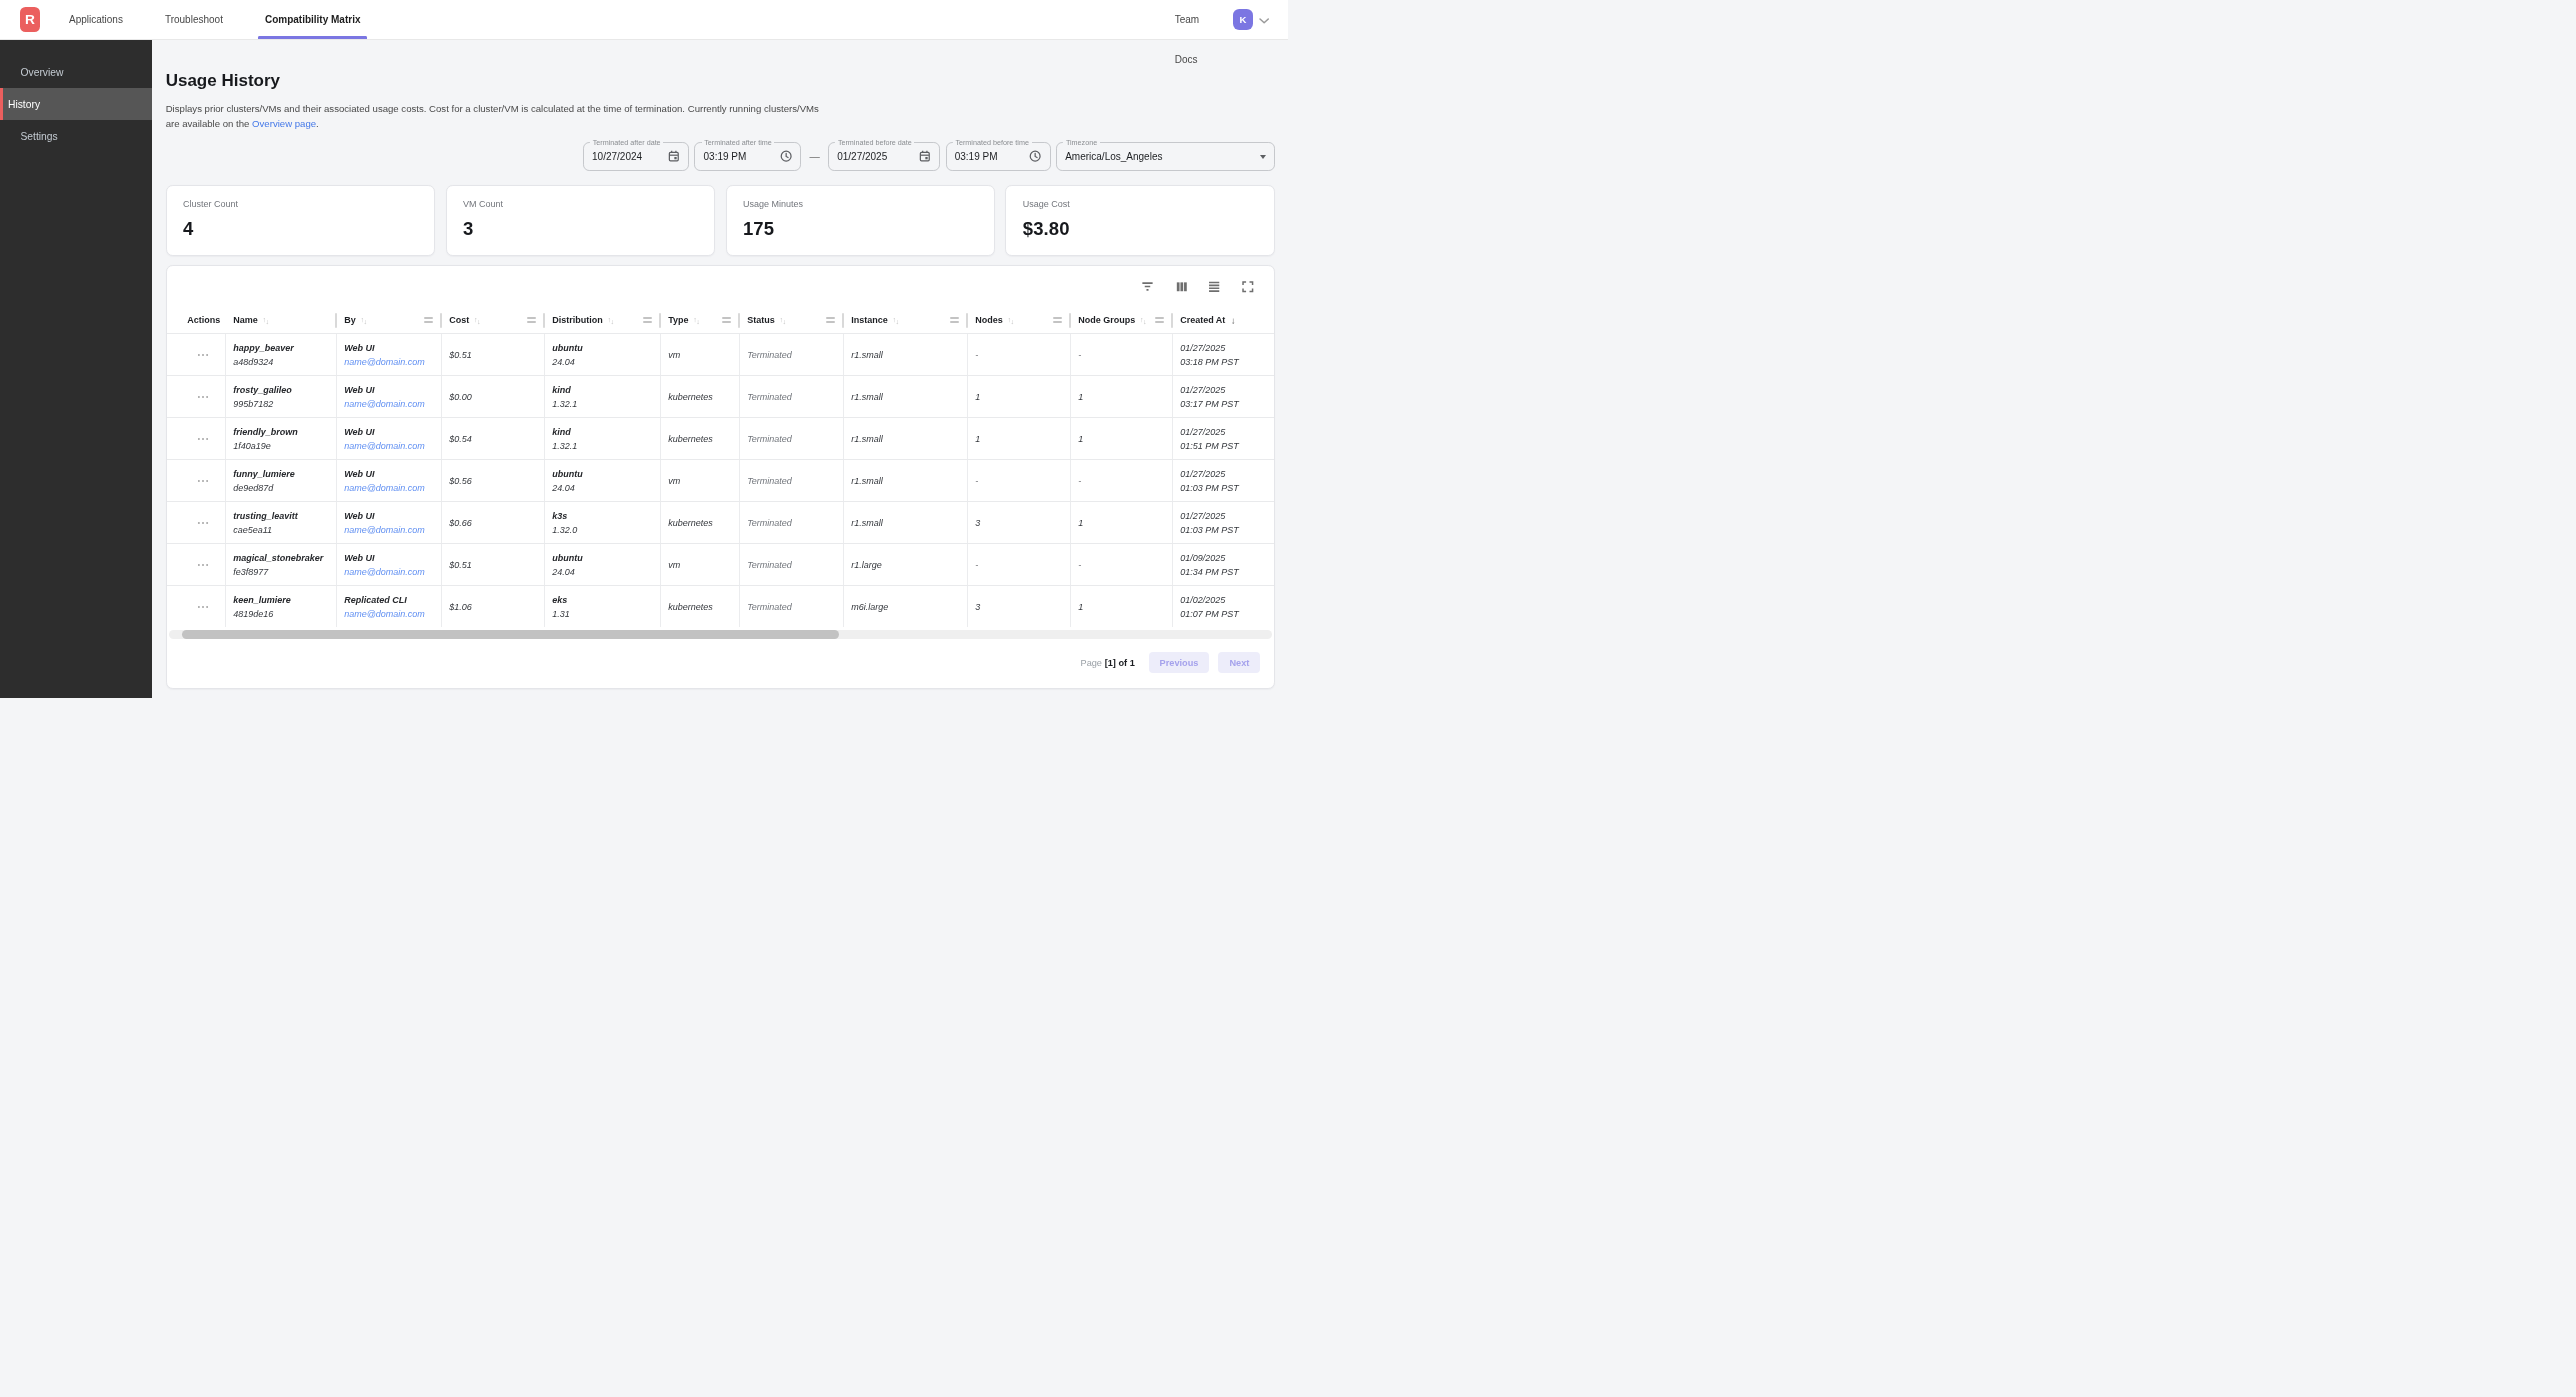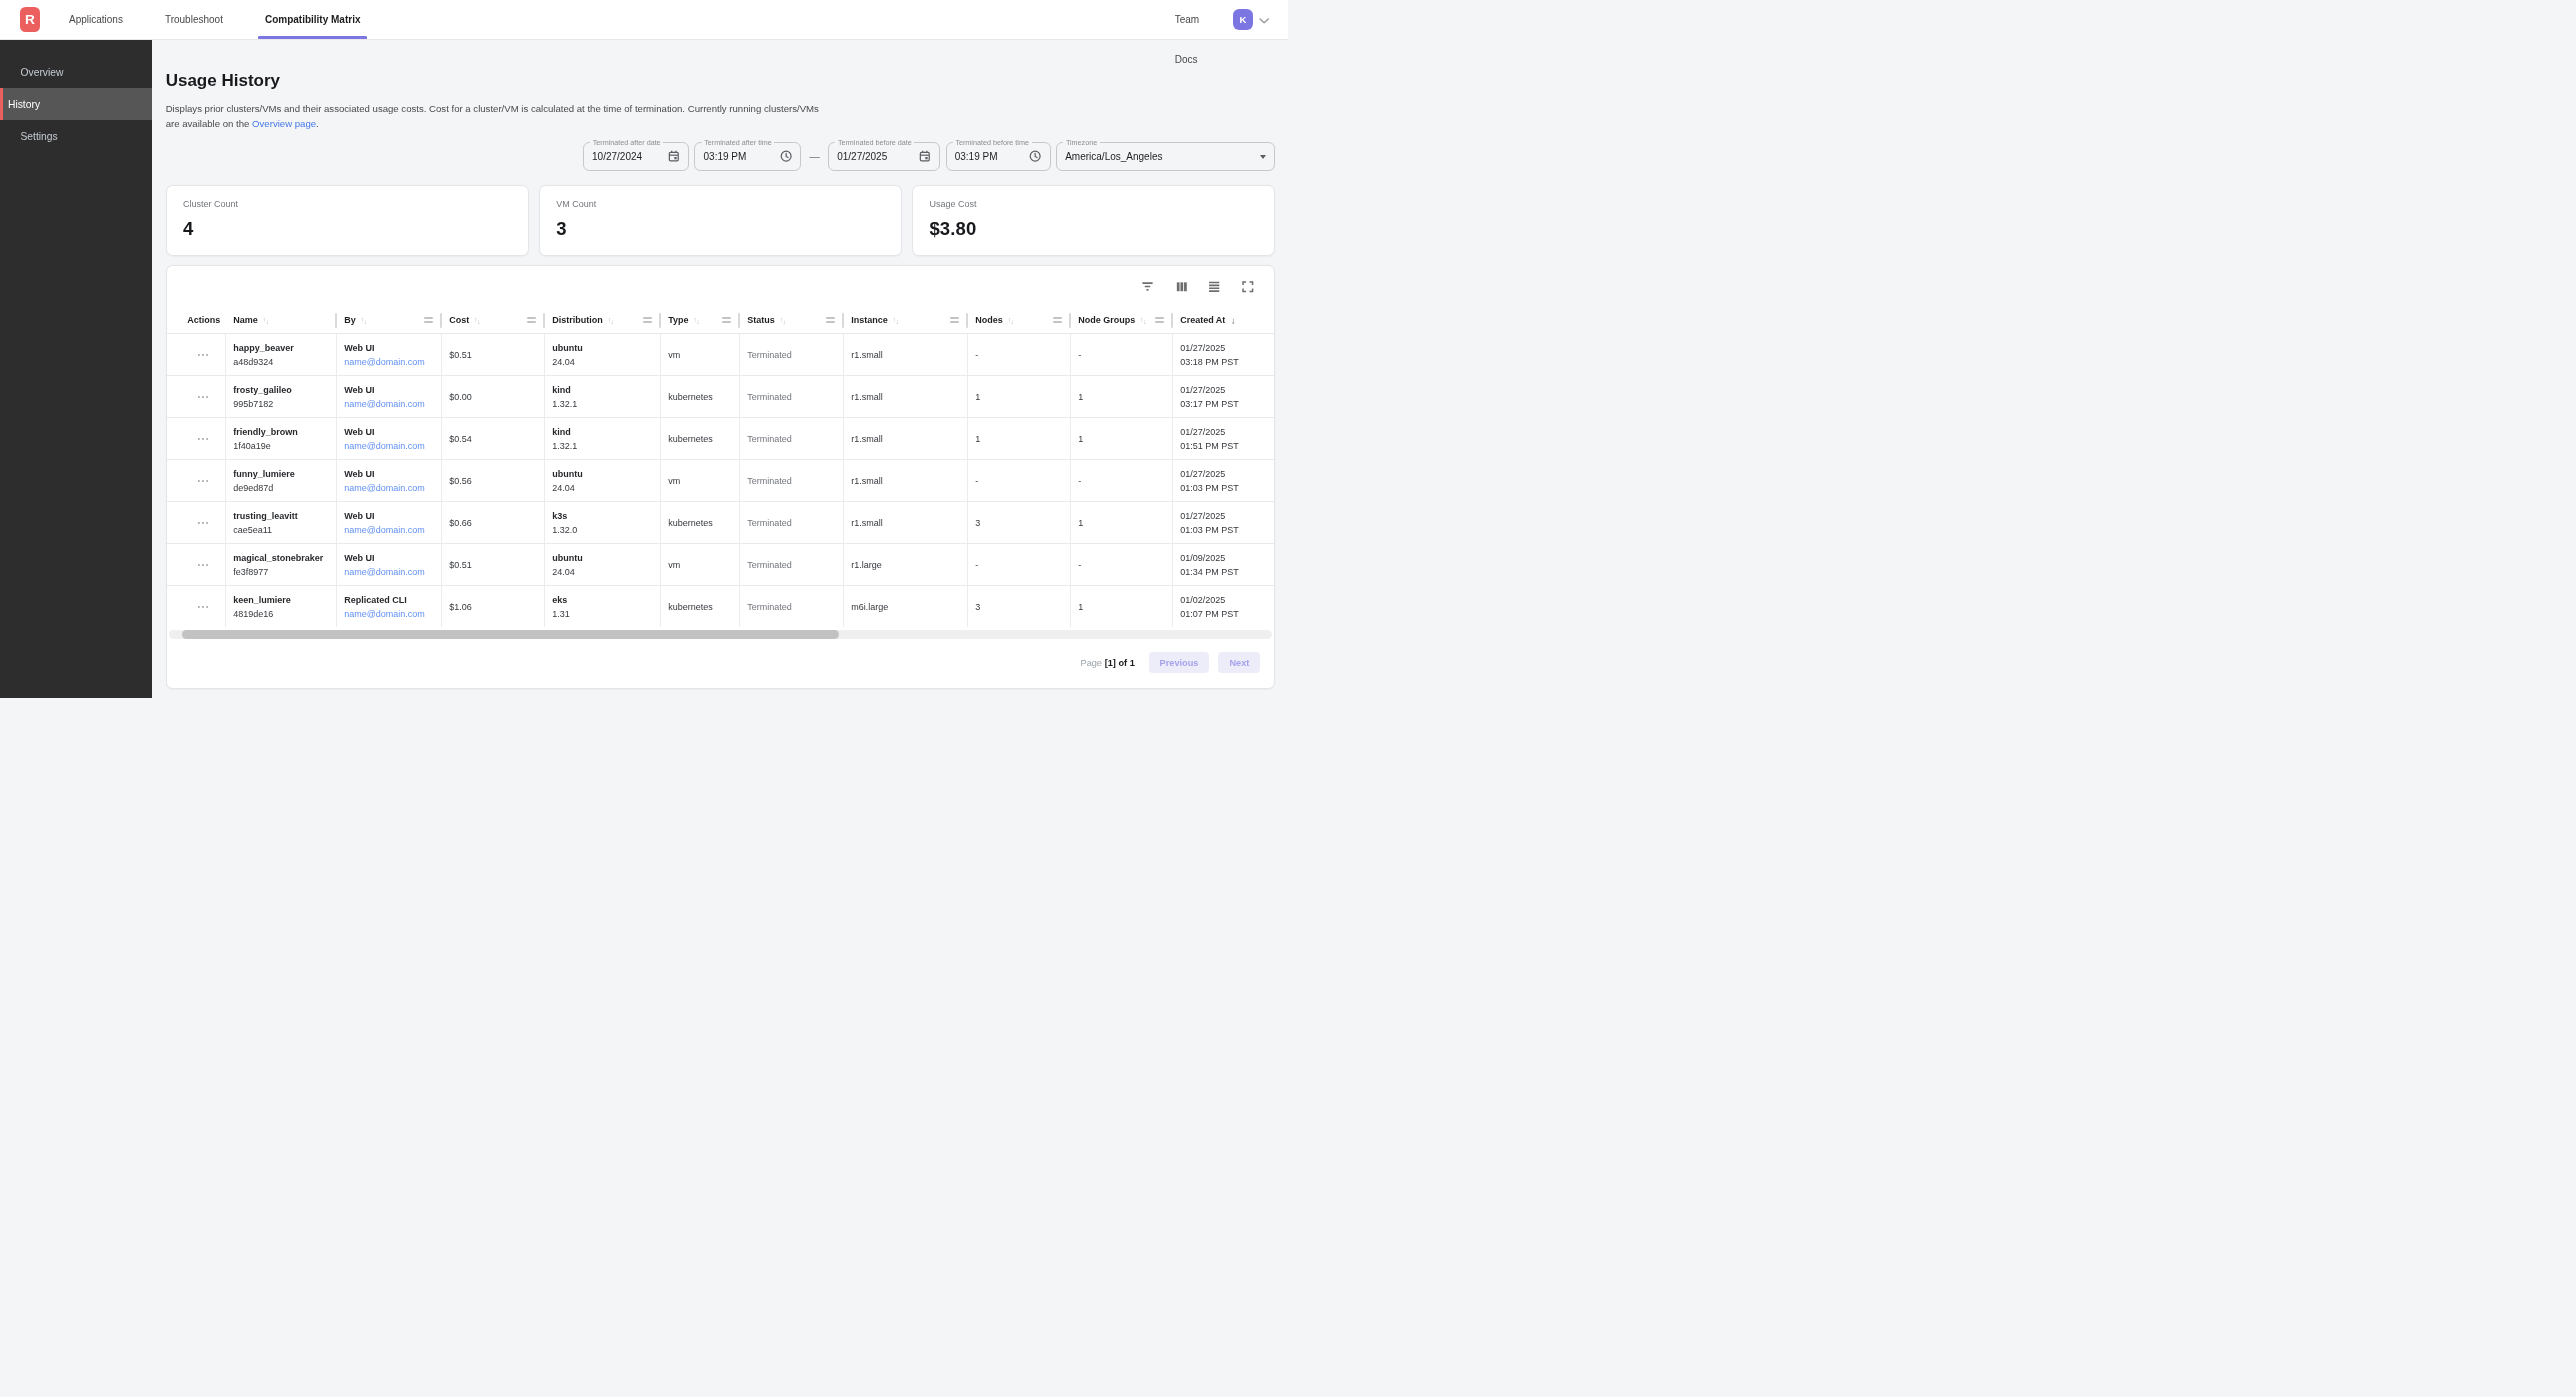--- a/index.html
+++ b/index.html
@@ -78,21 +78,21 @@
   .sort-pair { display:inline-flex; margin-left:4.8px; color:#c2c2c2; font-size:7.2px; line-height:1; }
   .sort-pair .up { transform:translateY(-1.4px); }
   .sort-pair .dn { transform:translateY(0.7px); margin-left:-0.7px; }
   .sort-desc { margin-left:5.5px; font-size:9.6px; color:#5a5a5a; line-height:1; }
   .menu-bars { position:absolute; right:9px; width:9px; height:2.1px; border-radius:1.4px;
     background:#c3c3c3; box-shadow:0 4.1px 0 #c3c3c3; top:9.6px; cursor:pointer; }
   .hsep { position:absolute; right:0; top:5.5px; width:2.1px; height:15px;
     border-radius:1.4px; background:#d9d9d9; }
 
   .tbody { }
-  .trow { display:flex; height:42px; padding-left:13.7px; border-top:0.7px solid #e9eaec; }
+  .trow { display:flex; height:42px; padding-left:13.7px; border-top:0.7px solid #e9eaec;font-style:italic; }
   .cell { display:flex; flex-direction:column; justify-content:center; height:100%;
     padding-left:6.8px; padding-right:5.5px; border-right:0.7px solid #ebecee;
     flex-shrink:0; font-size:9px; color:#34373c; overflow:hidden; }
   .cell.c10 { border-right:none; }
   .cell .l1 { font-weight:700; color:#26282c; white-space:nowrap; }
   .cell .l1r { white-space:nowrap; }
   .cell .l2 { margin-top:3.4px; white-space:nowrap; }
   .cell a.email { color:var(--email_blue); text-decoration:none; cursor:pointer; }
   .cell.actions { align-items:center; flex-direction:row; justify-content:center; padding:0; }
   .cell.statuscol span { color:var(--status_gray); }
@@ -216,20 +216,24 @@
       </div>
 
       <div class="stats">
           <div class="statcard">
             <div class="statlabel">Cluster Count</div>
             <div class="statvalue">4</div>
           </div>
           <div class="statcard">
             <div class="statlabel">VM Count</div>
             <div class="statvalue">3</div>
+          </div>
+          <div class="statcard">
+            <div class="statlabel">Usage Minutes</div>
+            <div class="statvalue">175</div>
           </div>
           <div class="statcard">
             <div class="statlabel">Usage Cost</div>
             <div class="statvalue">$3.80</div>
           </div>
         </div>
 
       <section class="tablecard">
 
         <div class="toolbar">

